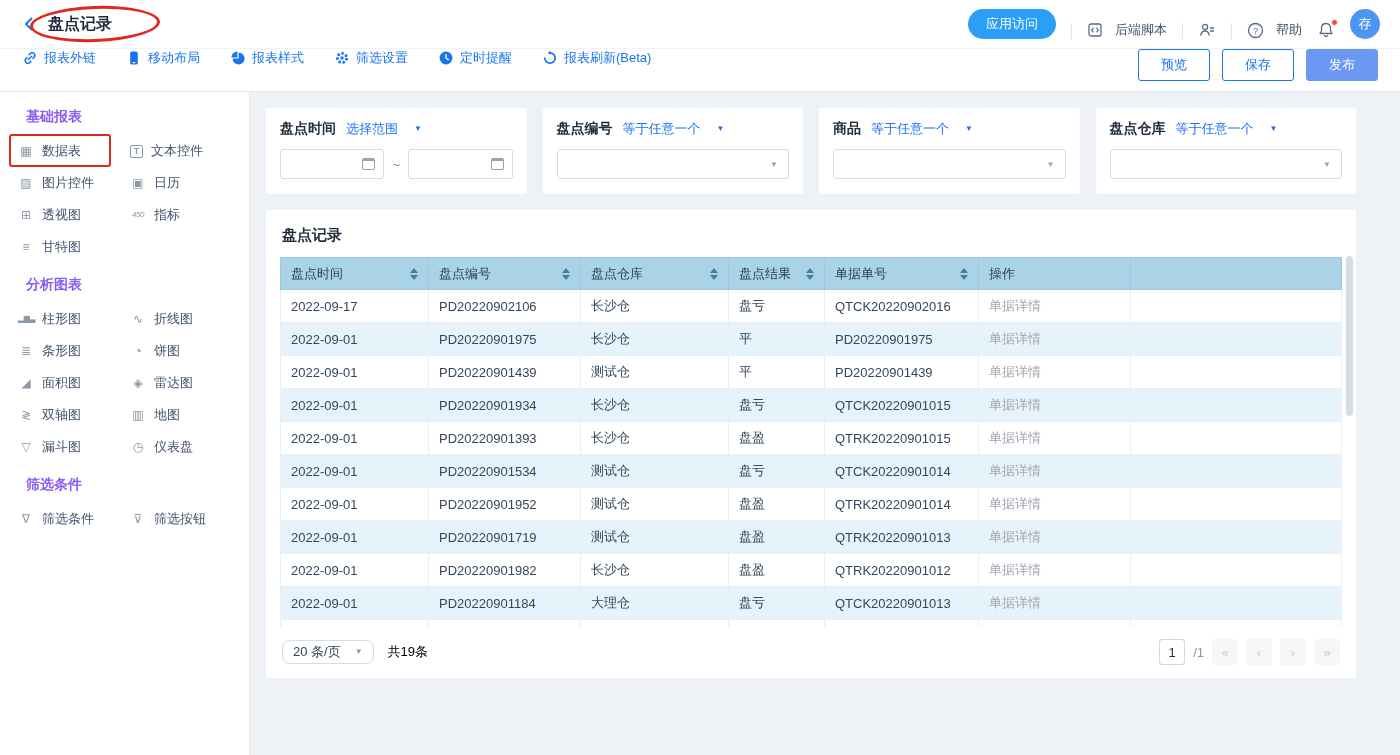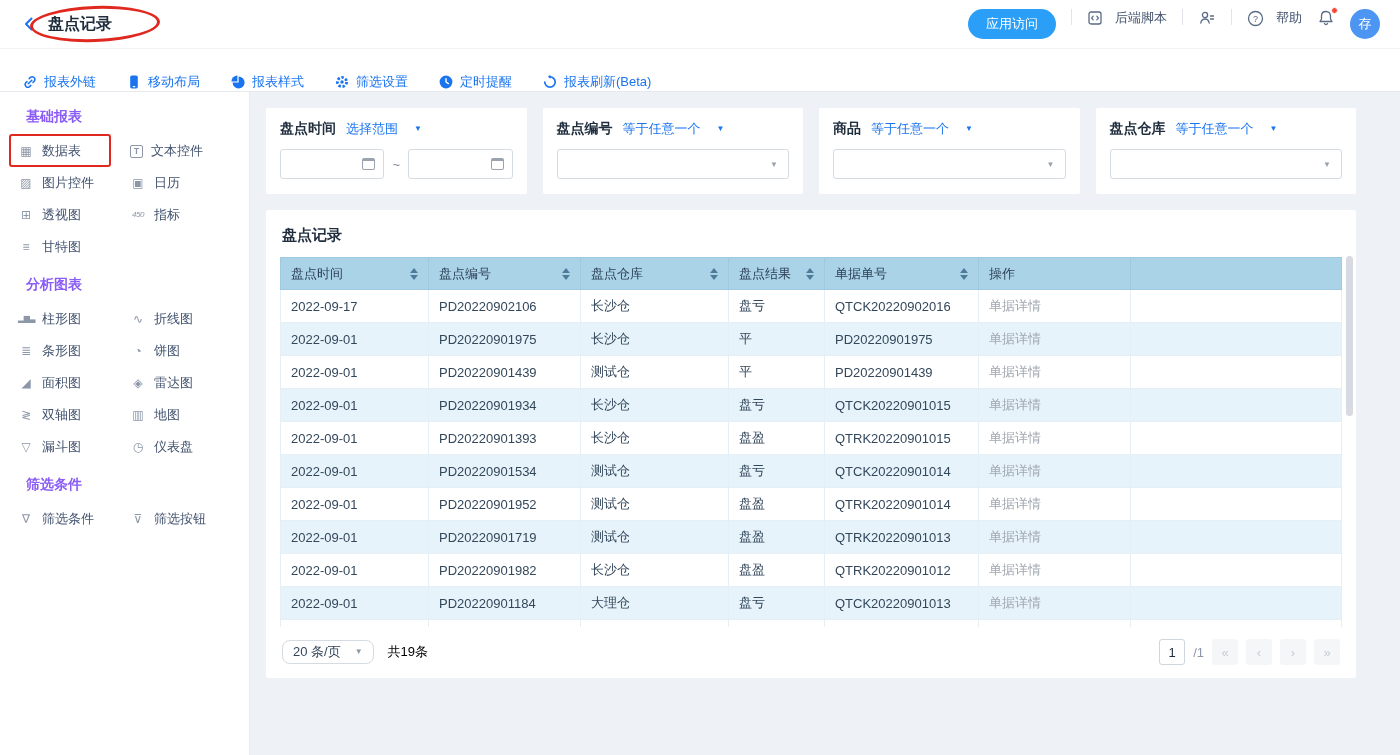--- a/index.html
+++ b/index.html
@@ -6,29 +6,29 @@
   html,body { width:1400px; height:755px; overflow:hidden; }
   body { font-family:"Liberation Sans","DejaVu Sans",sans-serif; font-size:13px; color:#33475b; background:#eef1f5; }
   button { font-family:inherit; }
 
   
   .topbar { height:48px; background:#fff; display:flex; align-items:center; justify-content:space-between; padding:0 20px; position:relative; }
   .top-left { display:flex; align-items:center; gap:10px; }
   .back-btn { display:flex; align-items:center; cursor:pointer; }
   .page-title { font-size:16px; font-weight:bold; color:#1f2d3d; }
   .annot-ellipse { position:absolute; left:30px; top:6px; width:130px; height:36px; border:3px solid #e0281e; border-radius:50%; transform:rotate(-2deg); pointer-events:none; }
-  .top-right { display:flex; align-items:flex-start; gap:15px; }
+  .top-right { display:flex; align-items:flex-end; gap:15px; }
   .pill { height:30px; padding:0 18px; border:none; border-radius:16px; background:#2b9ff7; color:#fff; font-size:13px; cursor:pointer; }
   .vdiv { width:1px; height:16px; background:#e1e5eb; }
   .top-item { display:flex; align-items:center; gap:12px; color:#42526e; cursor:pointer; position:relative; }
   .bell-dot { position:absolute; top:-2px; right:-3px; width:7px; height:7px; border-radius:50%; background:#f5483b; border:1px solid #fff; }
   .avatar { width:30px; height:30px; border-radius:50%; background:#4c95f2; color:#fff; display:flex; align-items:center; justify-content:center; font-size:13px; cursor:pointer; }
 
   
-  .toolbar { height:44px; background:#fff; border-top:1px solid #f1f3f6; border-bottom:1px solid #e6eaef; display:flex; align-items:flex-end; justify-content:space-between; padding:0 22px; }
+  .toolbar { height:44px; background:#fff; border-top:1px solid #f1f3f6; border-bottom:1px solid #e6eaef; display:flex; align-items:flex-start; justify-content:space-between; padding:0 22px; }
   .tb-left { display:flex; align-items:center; gap:30px; }
   .tb-item { display:flex; align-items:center; gap:6px; color:#1a74f0; cursor:pointer; }
   .tb-ic { width:16px; height:16px; }
   .tb-right { display:flex; align-items:center; gap:12px; }
   .btn { height:32px; padding:0 22px; border-radius:3px; font-size:13px; cursor:pointer; }
   .btn.ghost { background:#fff; border:1px solid #1a74f0; color:#1a74f0; }
   .btn.solid { background:#6b98f2; border:1px solid #6b98f2; color:#fff; }
 
   
   .workspace { display:flex; height:663px; }
@@ -173,20 +173,25 @@
         </svg>
       <span>定时提醒</span>
     </div>
     <div class="tb-item">
       <svg class="tb-ic" viewBox="0 0 16 16">
           <path d="M2.8 8a5.2 5.2 0 1 0 5.2-5.2" fill="none" stroke="#1a74f0" stroke-width="1.7" stroke-linecap="round"></path>
           <path d="M8.4 0.8L5.9 2.8l2.5 2z" fill="#1a74f0"></path>
         </svg>
       <span>报表刷新(Beta)</span>
     </div>
+  </div>
+  <div class="tb-right">
+    <button class="btn ghost">预览</button>
+    <button class="btn ghost">保存</button>
+    <button class="btn solid">发布</button>
   </div>
 </div>
 
 <div class="workspace">
 
   <aside class="sidebar">
     <div class="side-title first">基础报表</div>
     <div class="side-grid">
       <div class="side-item">
           <span class="side-icon">▦</span>

